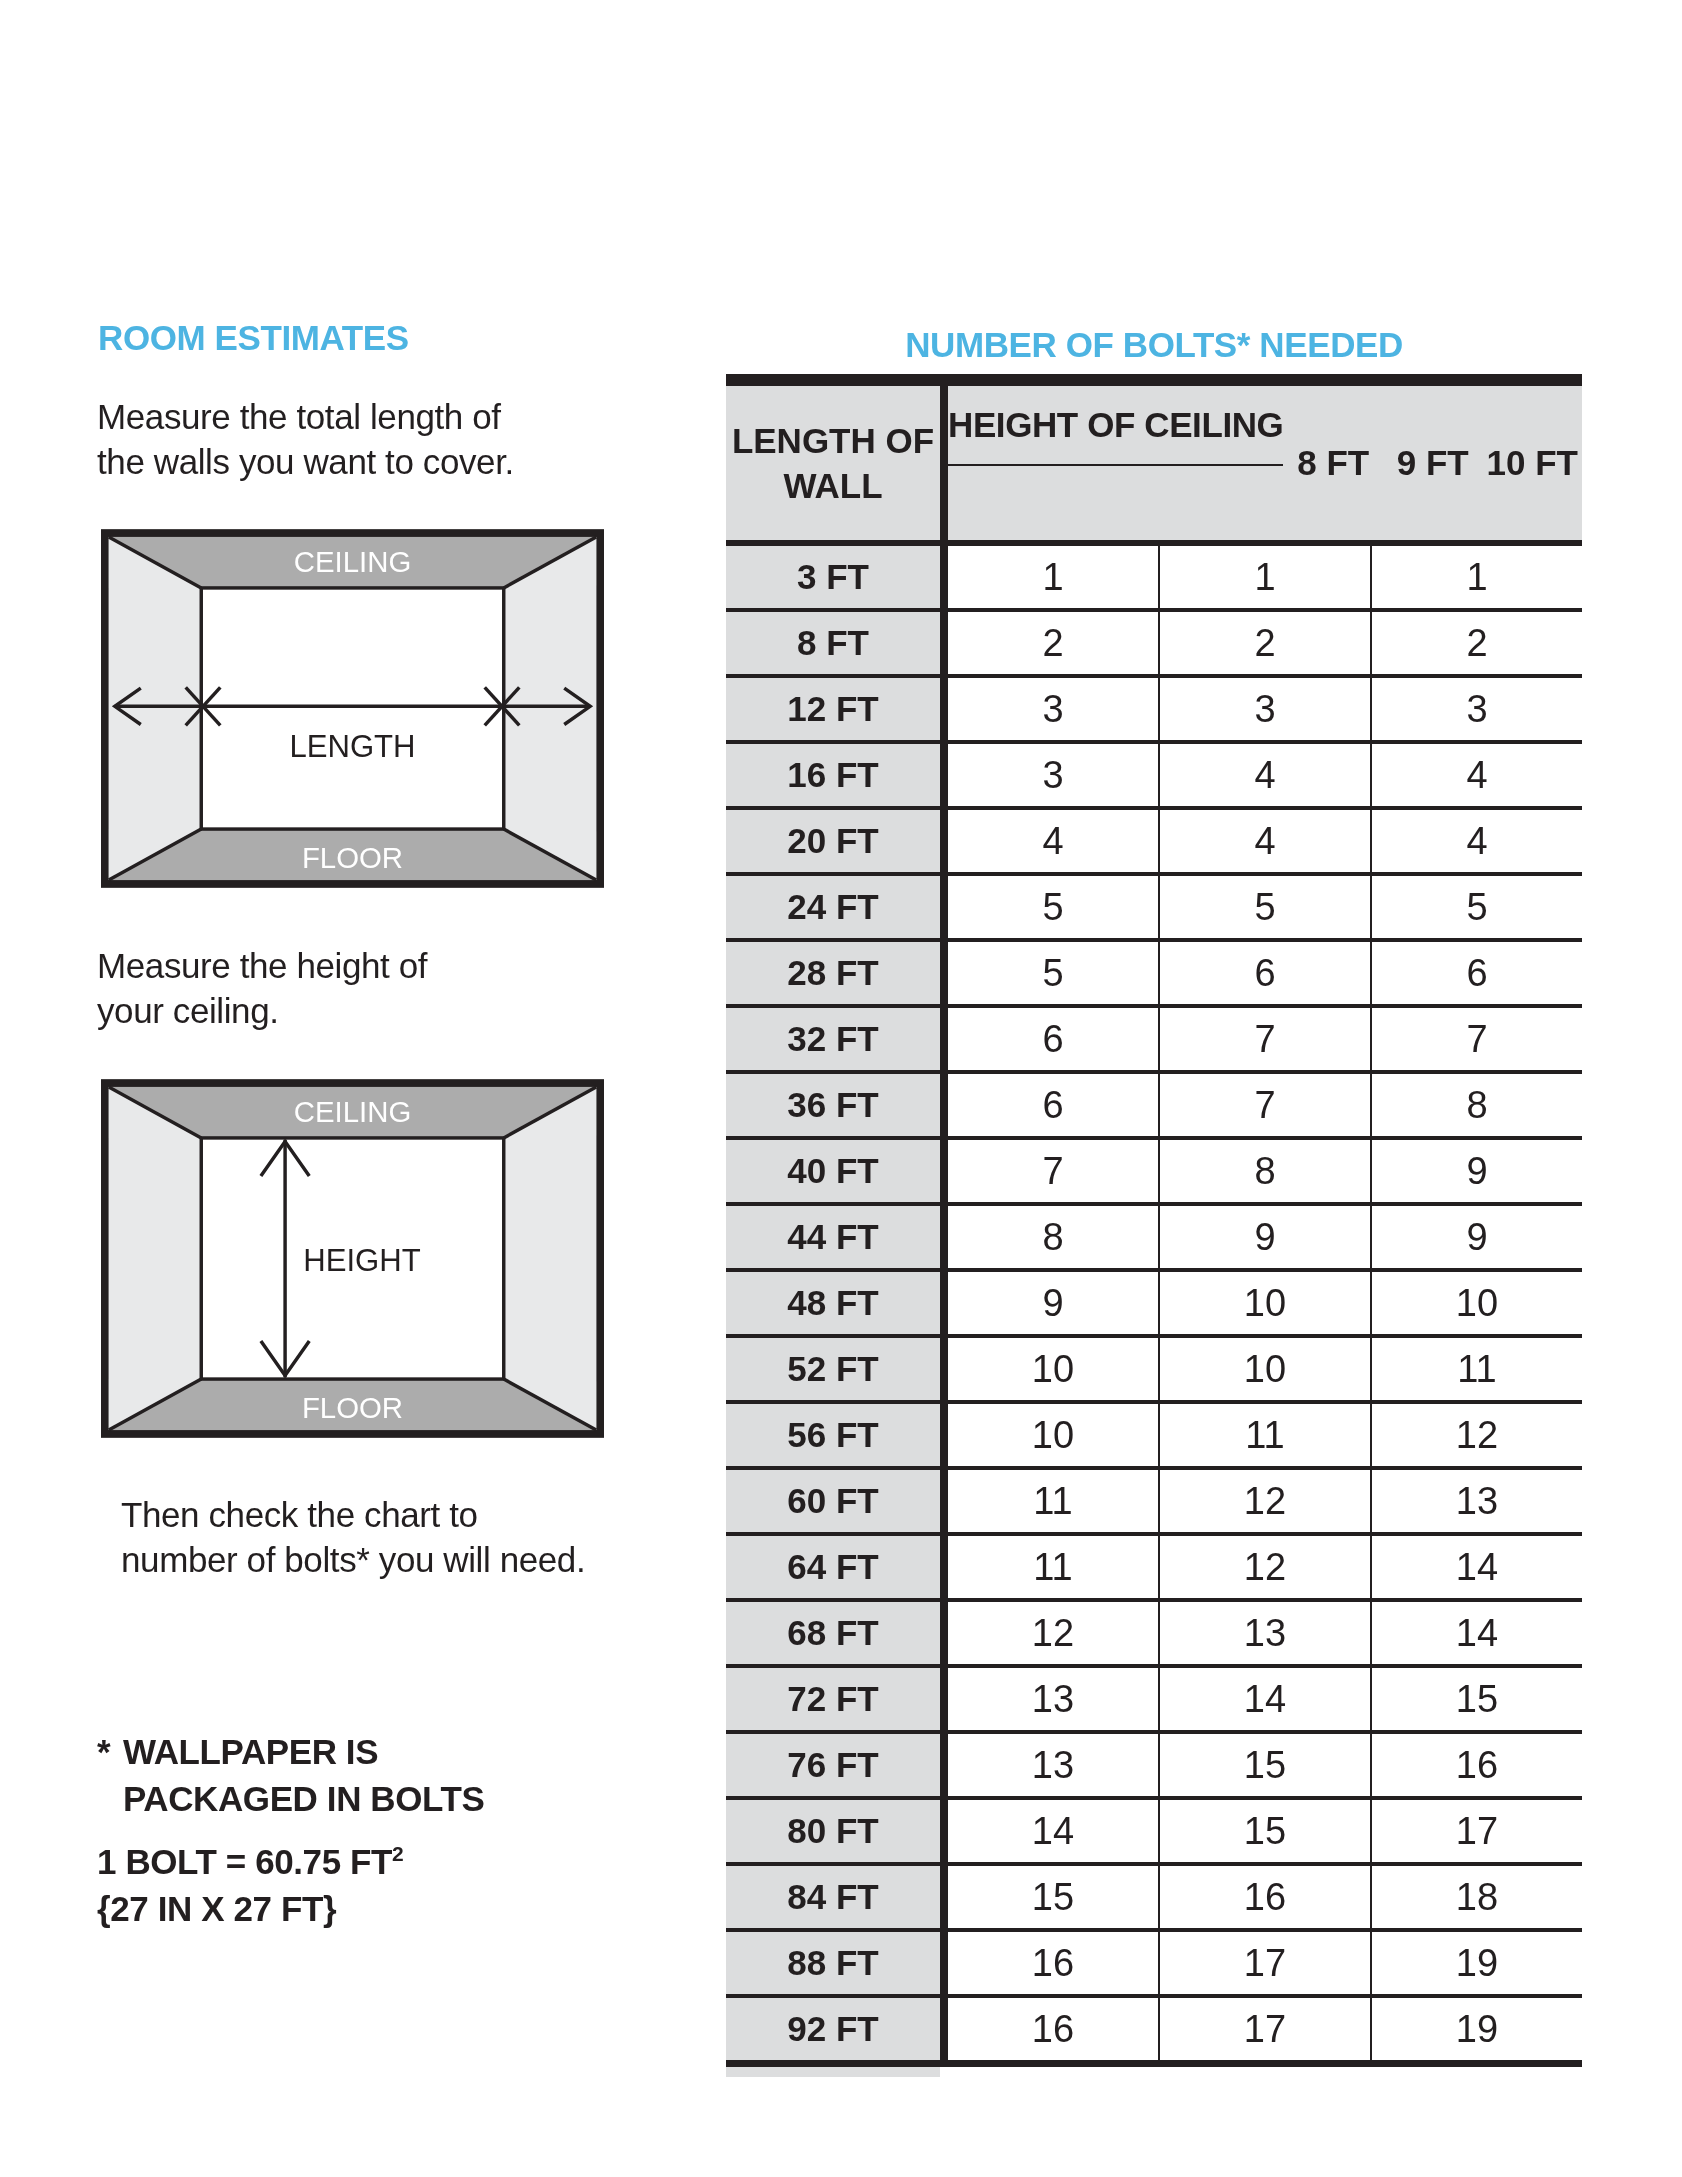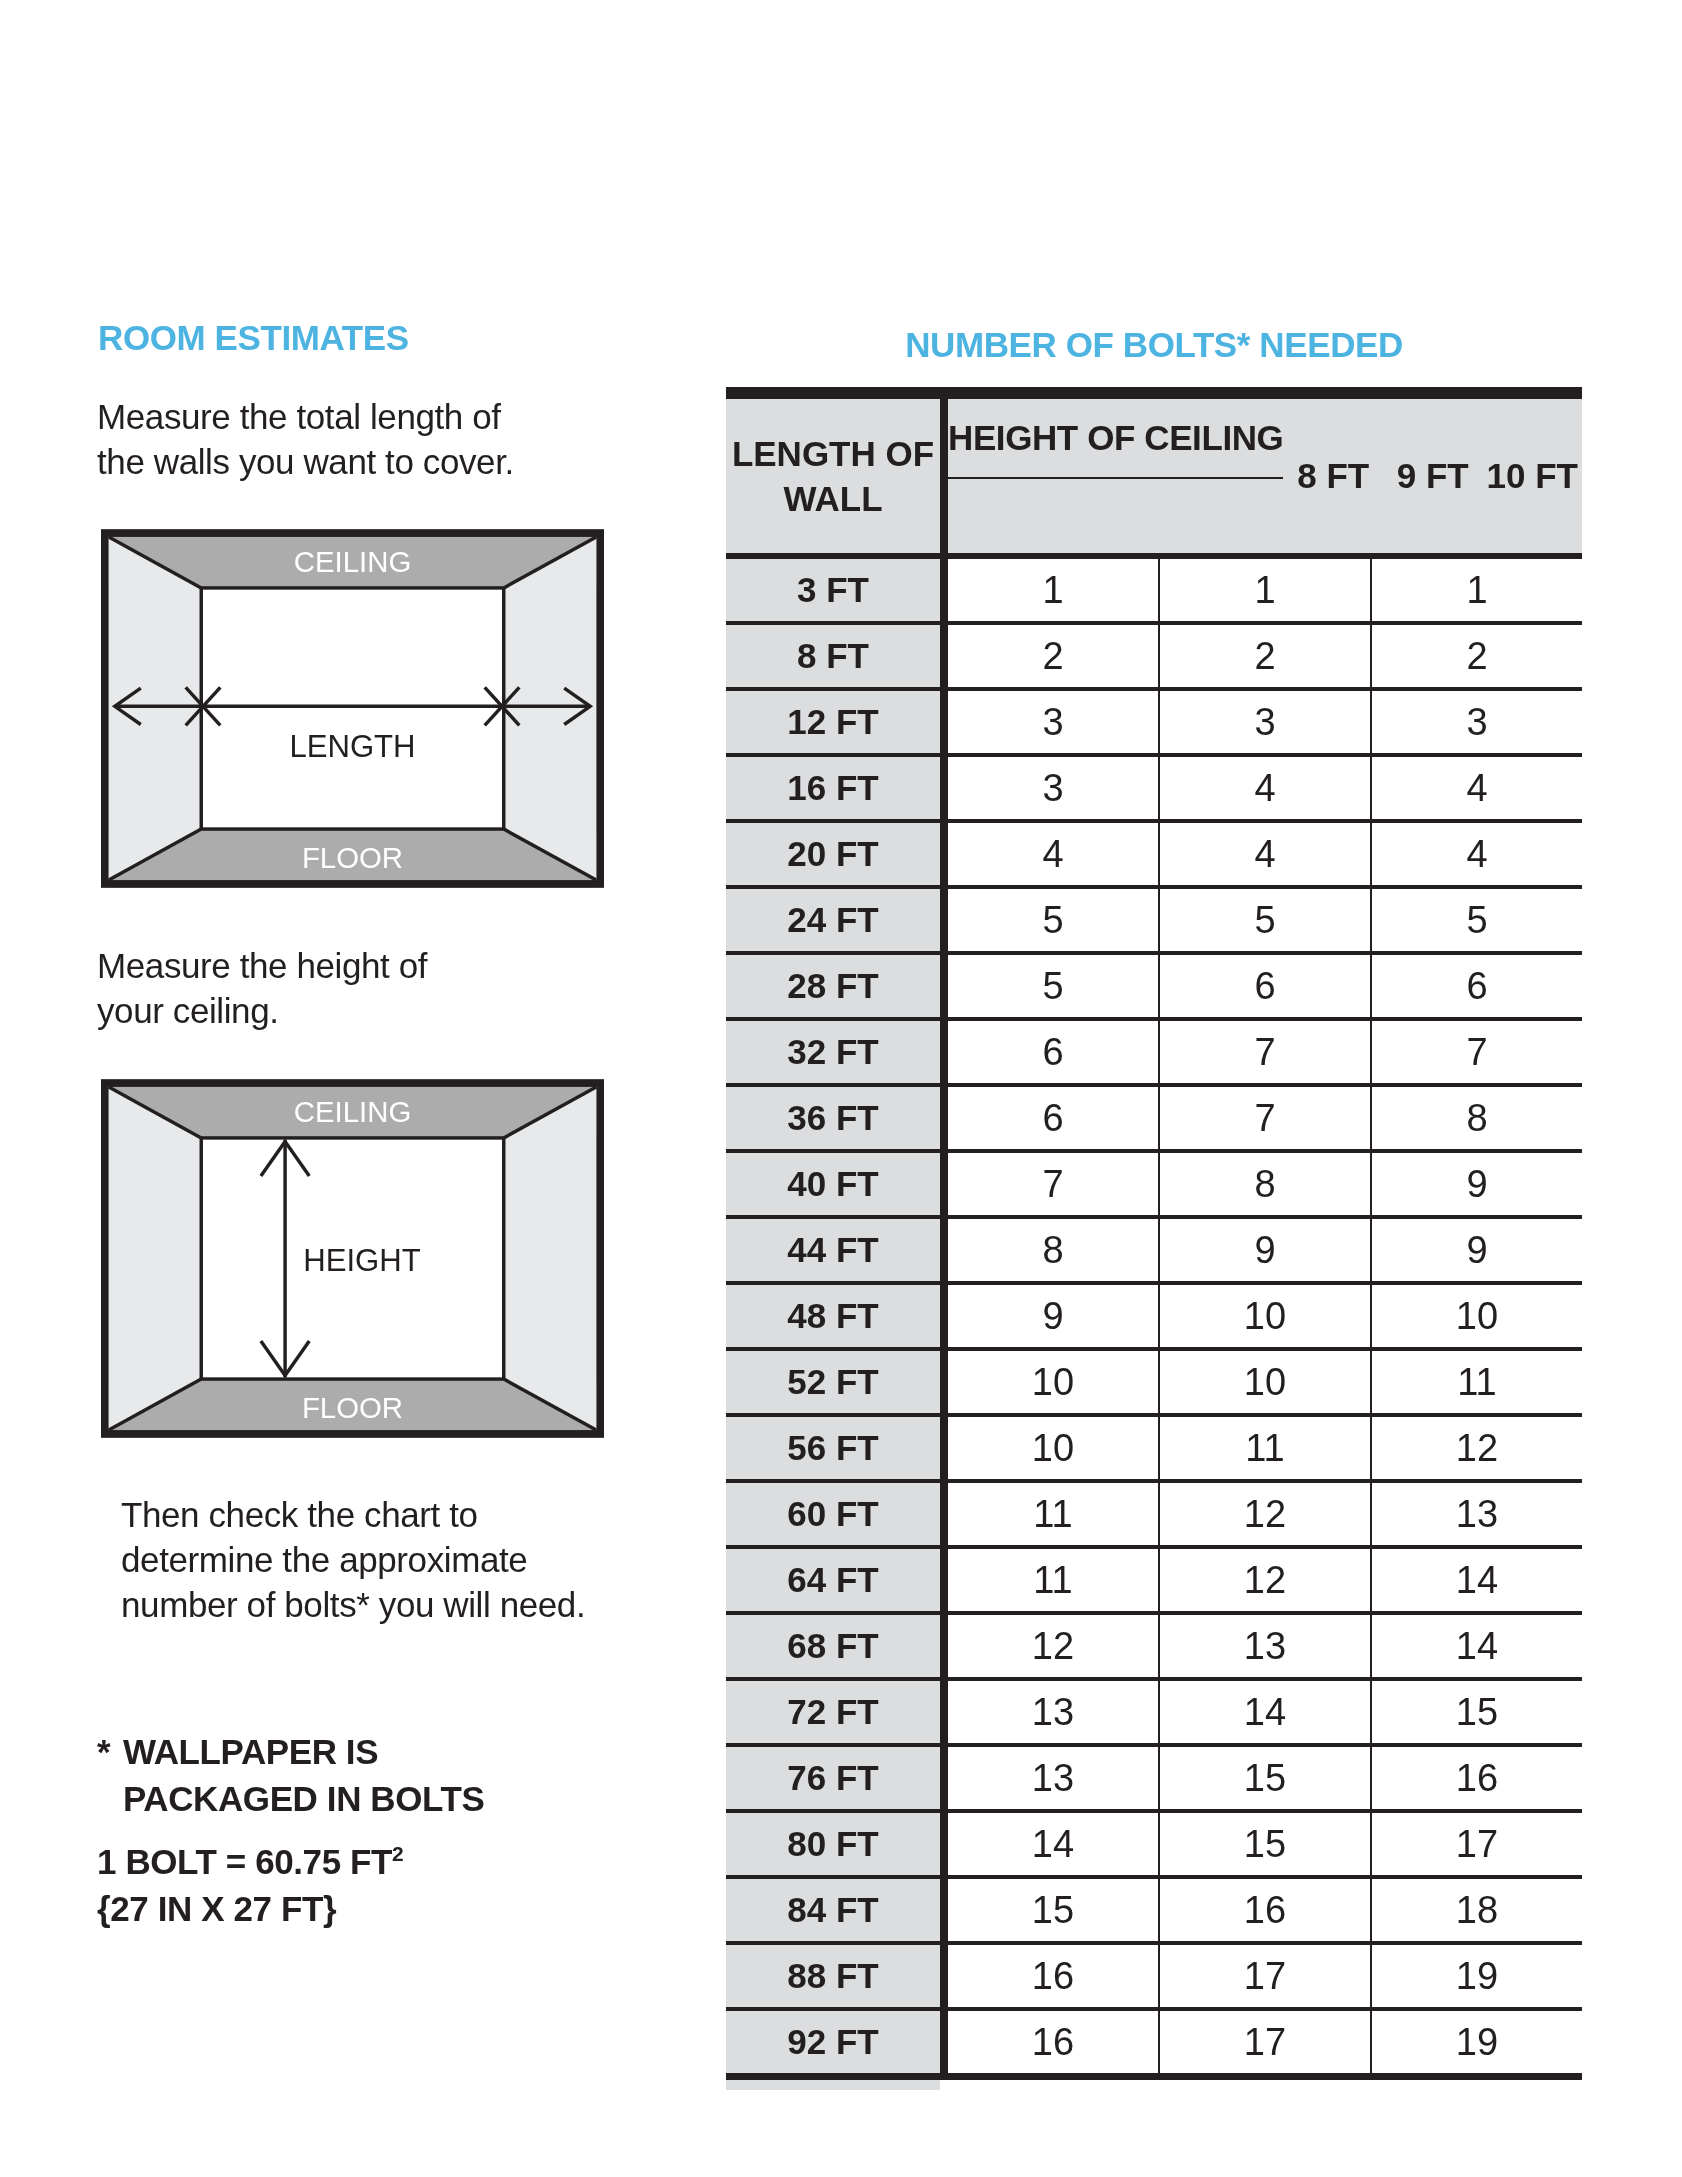--- a/index.html
+++ b/index.html
@@ -37,21 +37,21 @@
   .bolt-eq sup { font-size:21px; vertical-align:super; }
   .bolt-dim { position:absolute; left:97px; top:1889px; font-size:35px; font-weight:bold; letter-spacing:-0.4px; }
 
   
   .room-svg { position:absolute; left:101px; width:503px; height:359px; }
   .room-1 { top:529px; }
   .room-2 { top:1079px; }
   .room-svg text { font-family:"Liberation Sans", sans-serif; }
 
   
-  .bolt-table { position:absolute; left:726px; top:374px; width:856px;margin-top:13px; }
+  .bolt-table { position:absolute; left:726px; top:374px; width:856px; }
   .t-topbar { height:12px; background:#231F20; }
   .t-header { display:flex; height:154px; border-bottom:6px solid #231F20; background:#DCDDDE; }
   .t-col1h {
     width:214px; border-right:8.6px solid #231F20;
     display:flex; align-items:center; justify-content:center; text-align:center;
     font-weight:bold; font-size:35px; line-height:45px;
   }
   .t-right { flex:1; display:flex; flex-direction:row; }
   .t-group {
     height:78px; border-bottom:2.6px solid #231F20;
@@ -134,21 +134,20 @@
     <g stroke="#231F20" stroke-width="4" fill="none">
       <line x1="213" y1="70" x2="213" y2="345"></line>
       <polyline points="185,112 213,72 241,112"></polyline>
       <polyline points="185,303 213,343 241,303"></polyline>
     </g>
     <text x="302" y="222" text-anchor="middle" font-size="36" fill="#231F20">HEIGHT</text>
   </svg>
 
   <div class="para para-3">
     <div>Then check the chart to</div>
-    <div>determine the approximate</div>
     <div>number of bolts* you will need.</div>
   </div>
 
   <div class="footnote">
     <div><span class="fn-star">*</span><span>WALLPAPER IS</span></div>
     <div class="fn-line2">PACKAGED IN BOLTS</div>
   </div>
 
   <div class="bolt-eq"><span>1 BOLT = 60.75 FT</span><sup>2</sup></div>
   <div class="bolt-dim">{27 IN X 27 FT}</div>

